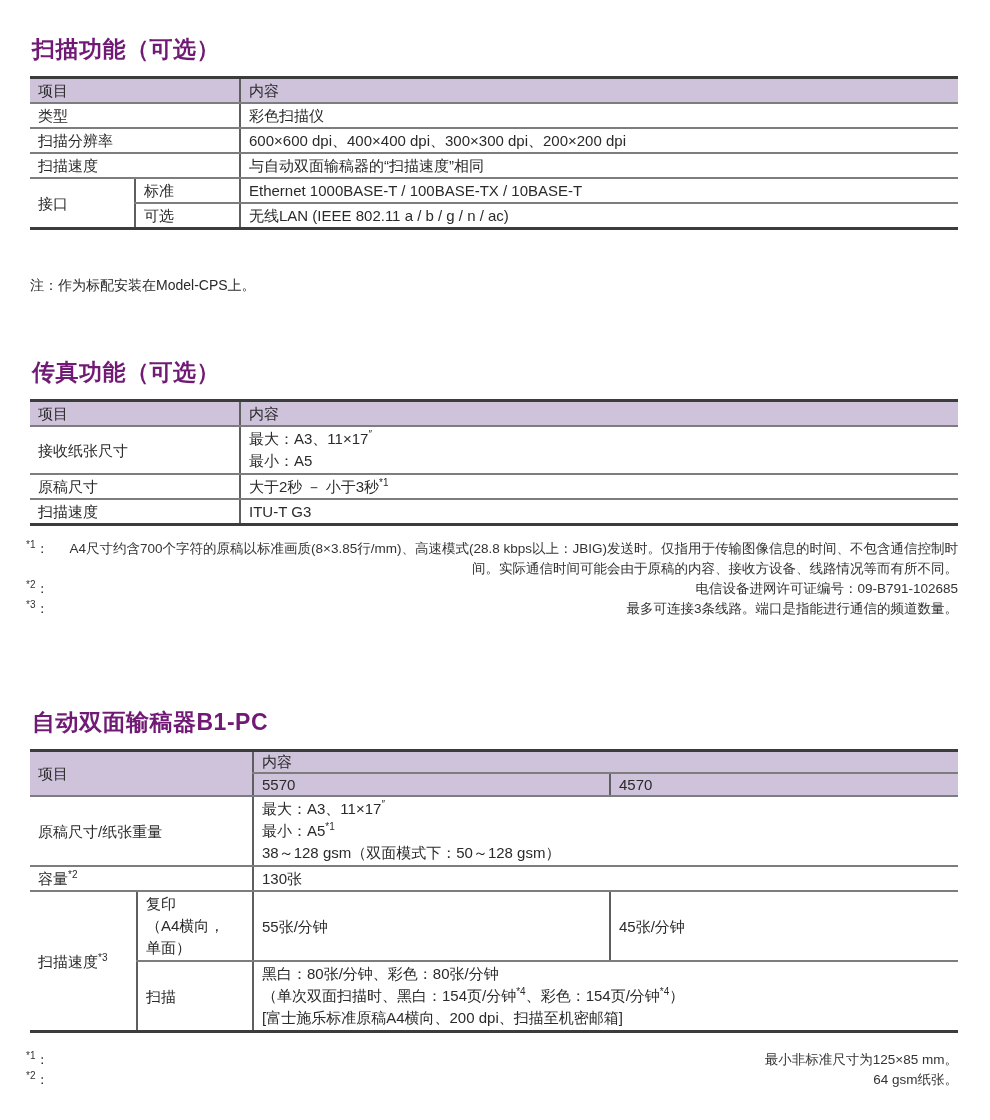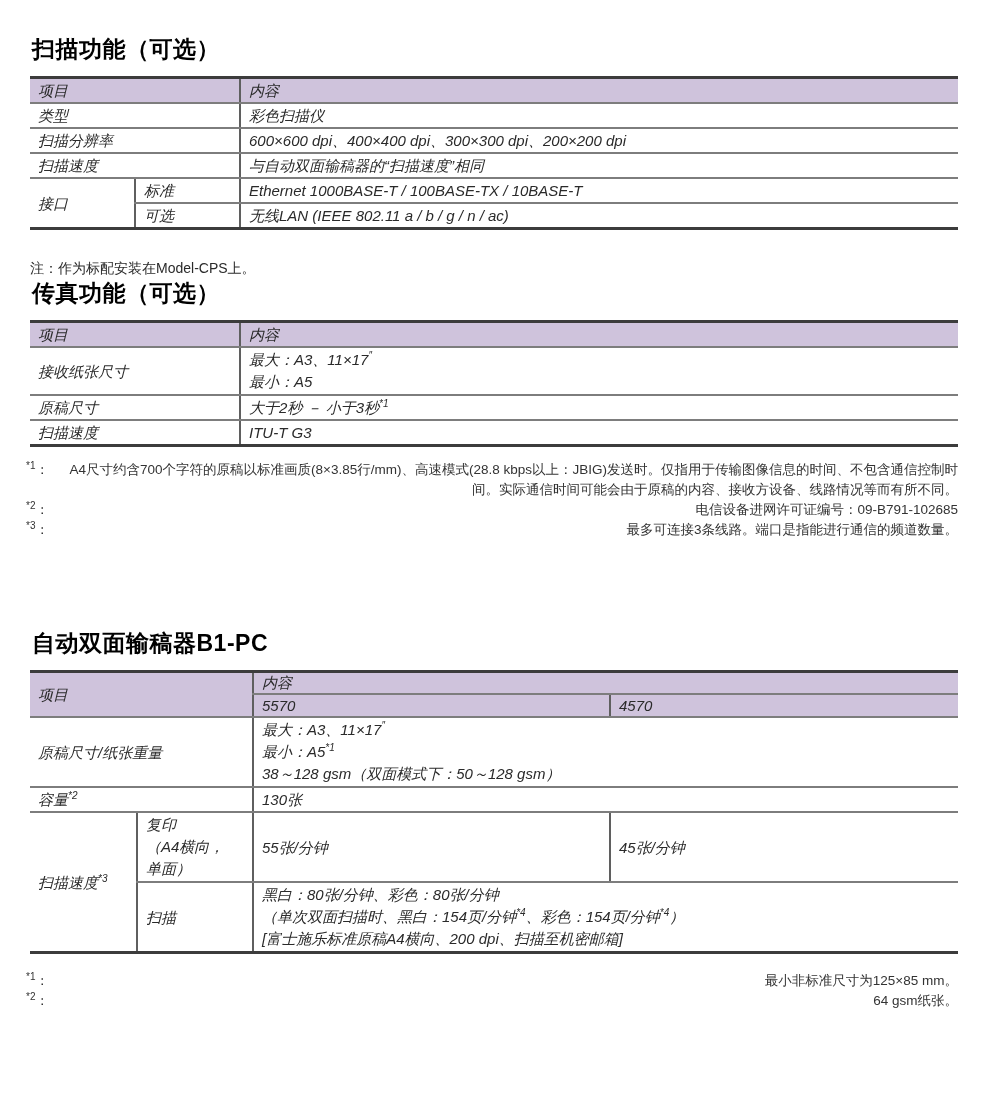--- a/index.html
+++ b/index.html
@@ -5,31 +5,31 @@
   html,body{margin:0;padding:0;background:#ffffff;}
   body{
     width:990px;height:1120px;overflow:hidden;
     font-family:"Liberation Sans","DejaVu Sans",sans-serif;
     color:#2a2a2a;
     -webkit-font-smoothing:antialiased;
   }
   .content{padding:34px 32px 0 30px;}
 
   .section-title{
-    font-size:23px;font-weight:bold;color:#000000;
+    font-size:23px;font-weight:bold;color:#701a75;
     margin:0 0 11px 2px;letter-spacing:0.5px;
   }
-  .gap-note{margin-top:28px;}
-  .gap-fax{}
+  .gap-note{margin-top:45px;}
+  .gap-fax{margin-top:62px;}
   .gap-adf{margin-top:88px;}
 
   table.spec{
     width:928px;border-collapse:collapse;table-layout:fixed;
     font-size:15px;
-    border-top:3px solid #3c3c3c;border-bottom:3px solid #3c3c3c;font-style:italic;
+    border-top:3px solid #3c3c3c;border-bottom:3px solid #3c3c3c;
   }
   table.spec td{
     border-bottom:2px solid #7d7d7d;
     padding:1px 8px;vertical-align:middle;line-height:21px;
     overflow:hidden;white-space:nowrap;
   }
   td.hdr{background:#cfc3dc;}
   td.vl{border-left:2px solid #5f5f5f;}
   td.multiline div{line-height:22px;}
   .h18{height:18px;line-height:16px !important;}

